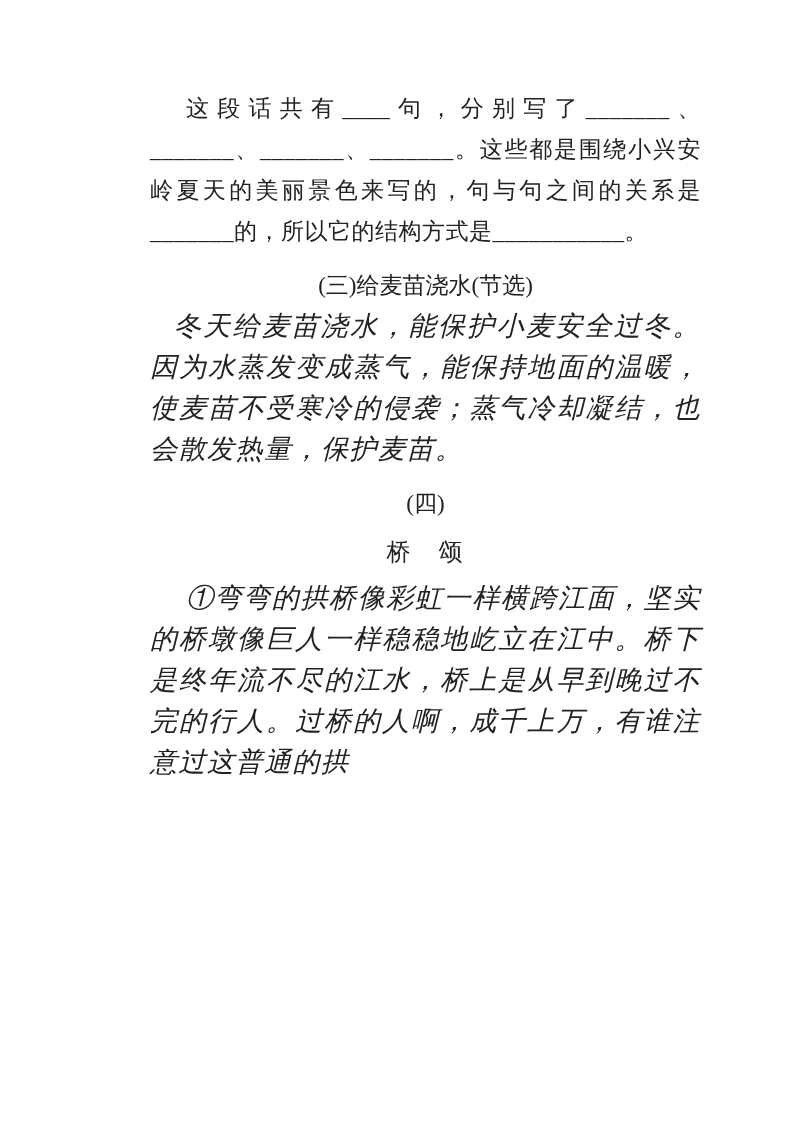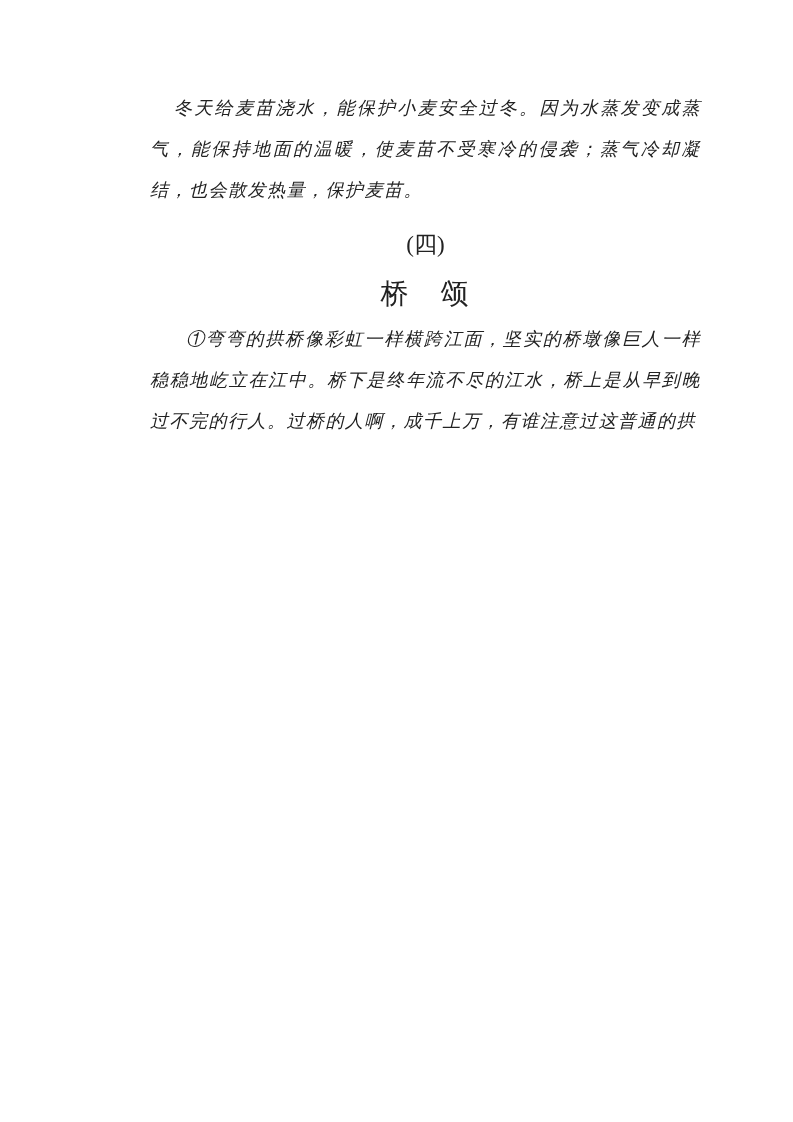--- a/index.html
+++ b/index.html
@@ -33,51 +33,53 @@
     text-indent: 36px;
     letter-spacing: 0.5px;
   }
   .passage-heading {
     font-size: 23px;
     line-height: 41px;
     text-align: center;
     margin-top: 13px;
   }
   .passage-text {
-    font-size: 18px;
+    font-size: 27px;
     line-height: 41px;
     text-align: justify;
     text-indent: 24px;
     font-style: italic;         
     letter-spacing: 1.5px;
   }
   .q-paragraph.after-passage { margin-top: 4px; }
   .section-heading {
     font-family: "Liberation Sans", "DejaVu Sans", sans-serif;
     font-size: 24px;
     line-height: 41px;
     margin-top: 6px;
     margin-left: -38px;         
     letter-spacing: 1px;
   }
   .reading-title {
-    font-size: 28px;
+    font-size: 24px;
     line-height: 41px;
     text-align: center;
     margin-top: 8px;
     letter-spacing: 2px;
   }
   .reading-paragraph { margin-top: 5px; text-indent: 36px; }
 </style>
 </head>
 <body>
 
 <div class="page">
 
+  <p class="q-paragraph">这段话共有____句，分别写了_______、_______、_______、_______。这些都是围绕小兴安岭夏天的美丽景色来写的，句与句之间的关系是_______的，所以它的结构方式是___________。</p>
 
+  <h3 class="passage-heading">(三)给麦苗浇水(节选)</h3>
 
   <p class="passage-text">冬天给麦苗浇水，能保护小麦安全过冬。因为水蒸发变成蒸气，能保持地面的温暖，使麦苗不受寒冷的侵袭；蒸气冷却凝结，也会散发热量，保护麦苗。</p>
 
 
   <h3 class="passage-heading">(四)</h3>
 
 
 
 
   <h3 class="reading-title">桥　颂</h3>

